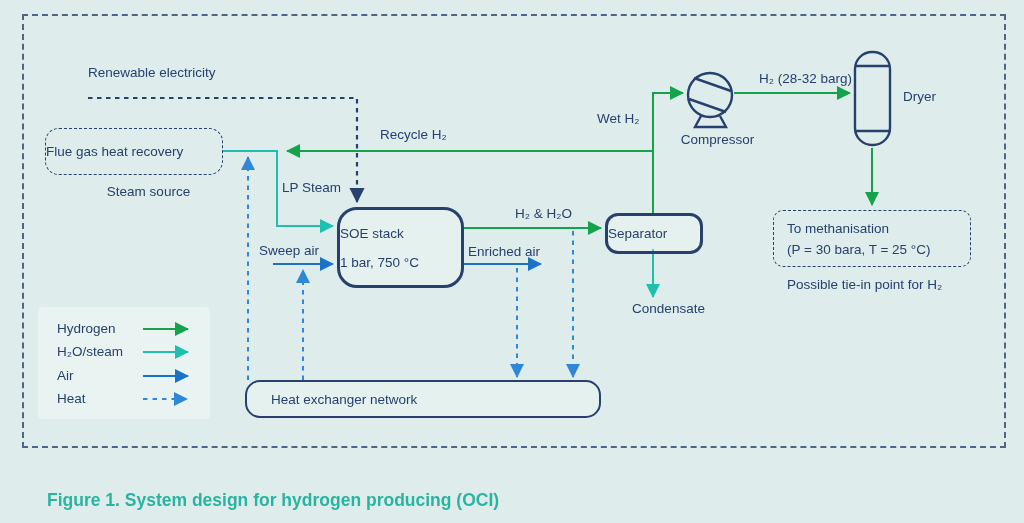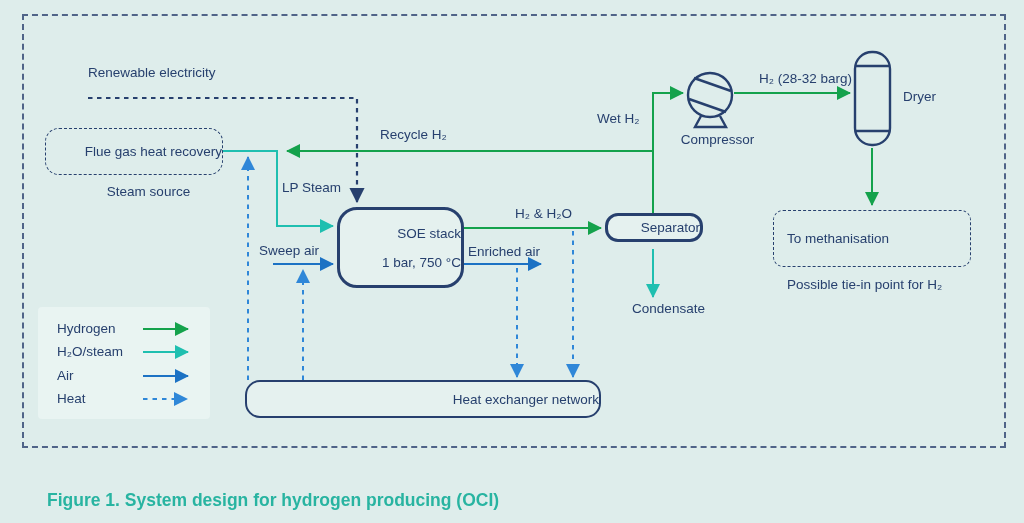--- a/index.html
+++ b/index.html
@@ -40,28 +40,28 @@
   .f-green{fill:var(--c-hydrogen,#14a24c);}
   .f-steam{fill:var(--c-steam,#1fbfb0);}
   .f-air{fill:var(--c-air,#1c72c4);}
   .f-heat{fill:var(--c-heat,#2f87d8);}
   .eq{fill:none;stroke:var(--c-ink,#27406e);stroke-width:2.4;}
   .lbl{position:absolute;font-size:13.5px;line-height:15px;white-space:nowrap;}
   .lbl.center{transform:translateX(-50%);padding-left:31px;}
   .box{
     position:absolute;box-sizing:border-box;
     border:3px solid var(--c-ink,#27406e);border-radius:16px;
-    display:flex;flex-direction:column;align-items:flex-end;justify-content:center;
+    display:flex;flex-direction:column;align-items:flex-start;justify-content:center;
     text-align:center;font-size:13.5px;line-height:21px;
     background:rgba(255,255,255,.22);
   }
   .box.dashedbox{border:1.6px dashed var(--c-ink,#27406e);background:transparent;}
   #flue-gas-box{left:45px;top:128px;width:178px;height:47px;border-radius:14px;}
   #soe-box{left:337px;top:207px;width:127px;height:81px;border-radius:20px;gap:8px;}
-  #separator-box{left:605px;top:213px;width:98px;height:29px;border-radius:13px;}
+  #separator-box{left:605px;top:213px;width:98px;height:41px;border-radius:13px;}
   #hex-box{left:245px;top:380px;width:356px;height:38px;border-radius:15px;border-width:2.5px;padding-left:24px;}
   #meth-box{left:773px;top:210px;width:198px;height:57px;border-radius:10px;
     align-items:flex-start;text-align:center;padding-left:13px;}
   .caption{
     position:absolute;left:47px;top:490px;font-size:17.5px;font-weight:600;
     color:var(--c-caption,#28b4a1);white-space:nowrap;
   }
 </style>
 </head>
 <body>
@@ -142,20 +142,21 @@
   <div class="box" id="separator-box">
     <span>Separator</span>
   </div>
 
   <div class="box" id="hex-box">
     <span>Heat exchanger network</span>
   </div>
 
   <div class="box dashedbox" id="meth-box">
     <span>To methanisation</span>
+    <span>(P = 30 bara, T = 25 °C)</span>
   </div>
 
   <div class="lbl" style="left:88px;top:65px">Renewable electricity</div>
   <div class="lbl" style="left:380px;top:127px">Recycle H₂</div>
   <div class="lbl" style="left:282px;top:180px">LP Steam</div>
   <div class="lbl center" style="left:133px;top:184px">Steam source</div>
   <div class="lbl" style="left:259px;top:243px">Sweep air</div>
   <div class="lbl" style="left:468px;top:244px">Enriched air</div>
   <div class="lbl" style="left:515px;top:206px">H₂ &amp; H₂O</div>
   <div class="lbl" style="left:597px;top:111px">Wet H₂</div>

